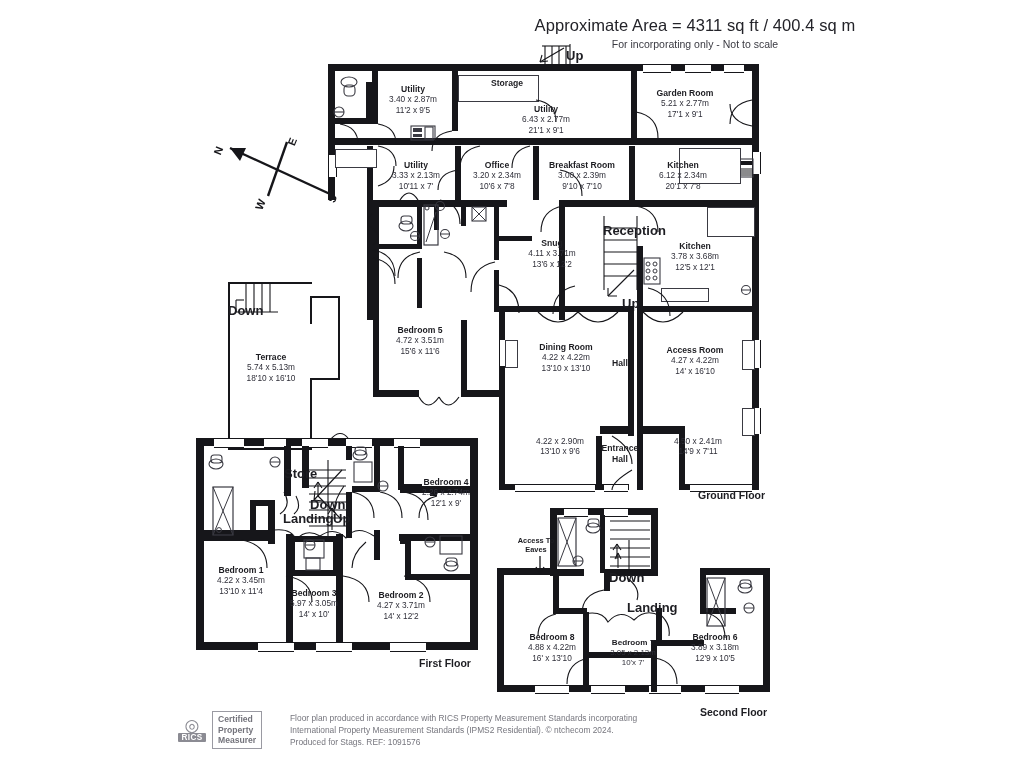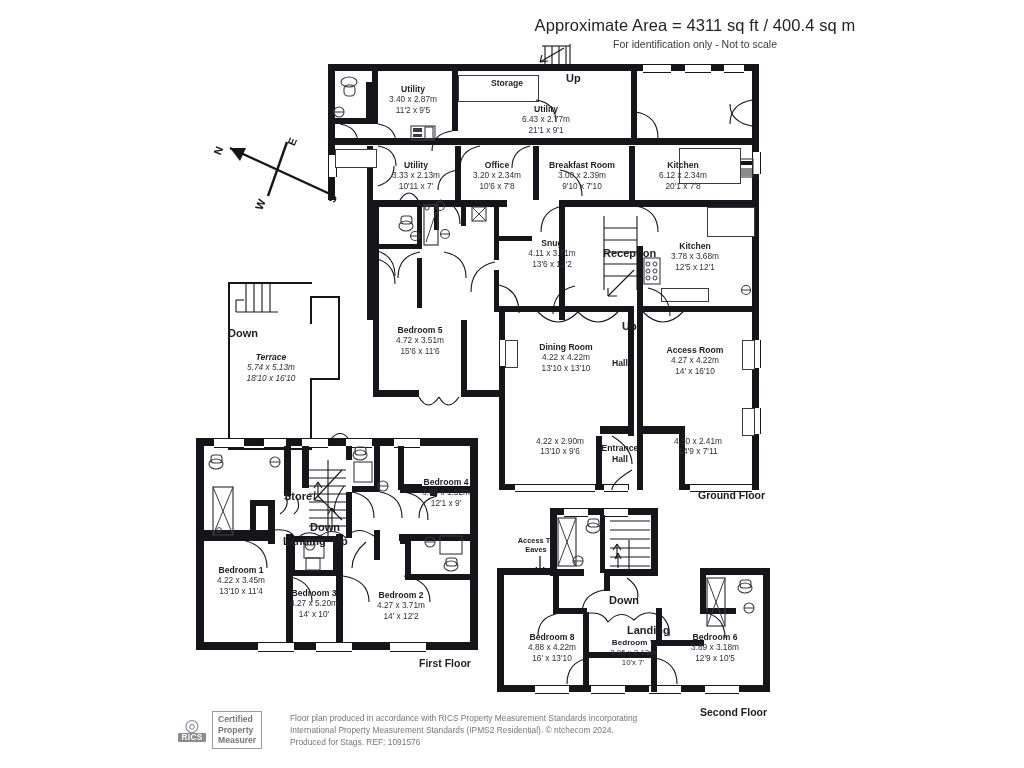--- a/index.html
+++ b/index.html
@@ -19,21 +19,21 @@
   .floorcap{font-size:10.5px;font-weight:bold;color:#1d1d22;white-space:nowrap;}
 
   
   .rlab{text-align:center;white-space:nowrap;line-height:1.22;}
   .rlab .nm{font-size:8.6px;font-weight:bold;color:#1d1d22;display:block;}
   .rlab .d1{font-size:8.3px;color:#2f2f39;display:block;}
   .rlab .d2{font-size:8.3px;color:#2f2f39;display:block;}
   .rlab.small .nm{font-size:8.1px;}
   .rlab.small .d1,.rlab.small .d2{font-size:7.9px;}
 
-  .tinylab{font-size:11px;font-weight:bold;color:#1d1d22;white-space:nowrap;margin-top:24px;}
+  .tinylab{font-size:13px;font-weight:bold;color:#1d1d22;white-space:nowrap;}
   .tinylab2{font-size:7.4px;font-weight:bold;color:#1d1d22;white-space:nowrap;
             text-align:center;line-height:1.2;}
 
   
   .w{background:#16161a;position:absolute;}
   .thin{background:#16161a;position:absolute;}
   .win{background:#fff;position:absolute;border-top:1.1px solid #16161a;
        border-bottom:1.1px solid #16161a;}
   .winv{background:#fff;position:absolute;border-left:1.1px solid #16161a;
         border-right:1.1px solid #16161a;}
@@ -59,21 +59,21 @@
   #foot-text{position:absolute;left:118px;top:1px;font-size:8.4px;
              line-height:1.42;color:#76767e;}
   #foot-text div{white-space:nowrap;}
 </style>
 </head>
 <body>
 
 <div id="stage">
 
   <div class="abs" id="hdr-area">Approximate Area = 4311 sq ft / 400.4 sq m</div>
-  <div class="abs" id="hdr-sub">For identification only - Not to scale</div>
+  <div class="abs" id="hdr-sub">For incorporating only - Not to scale</div>
 
   <div class="abs" id="compass">
     <svg width="145" height="82" viewBox="0 0 145 82">
       <g stroke="#16161a" stroke-width="2.4" fill="none">
         <line x1="26" y1="20" x2="126" y2="66"></line>
         <line x1="83" y1="14" x2="64" y2="68"></line>
       </g>
       <polygon points="26,20 42,20 36,33" fill="#16161a"></polygon>
       <text x="18" y="24" font-size="11" font-weight="bold" fill="#16161a" font-family="Liberation Sans, sans-serif" transform="rotate(-68 18 24)" text-anchor="middle">N</text>
       <text x="92" y="15" font-size="11" font-weight="bold" fill="#16161a" font-family="Liberation Sans, sans-serif" transform="rotate(-68 92 15)" text-anchor="middle">E</text>
@@ -329,20 +329,25 @@
     <div class="abs rlab" style="left:463px;top:78px;width:88px;">
       <span class="nm">Storage</span>
     </div>
 
     <div class="abs rlab" style="left:500px;top:104px;width:92px;">
       <span class="nm">Utility</span>
       <span class="d1">6.43 x 2.77m</span>
       <span class="d2">21'1 x 9'1</span>
     </div>
 
+    <div class="abs rlab" style="left:633px;top:88px;width:104px;">
+      <span class="nm">Garden Room</span>
+      <span class="d1">5.21 x 2.77m</span>
+      <span class="d2">17'1 x 9'1</span>
+    </div>
 
     <div class="abs rlab" style="left:370px;top:160px;width:92px;">
       <span class="nm">Utility</span>
       <span class="d1">3.33 x 2.13m</span>
       <span class="d2">10'11 x 7'</span>
     </div>
 
     <div class="abs rlab" style="left:452px;top:160px;width:90px;">
       <span class="nm">Office</span>
       <span class="d1">3.20 x 2.34m</span>
@@ -372,21 +377,21 @@
       <span class="d1">3.78 x 3.68m</span>
       <span class="d2">12'5 x 12'1</span>
     </div>
 
     <div class="abs rlab" style="left:372px;top:325px;width:96px;">
       <span class="nm">Bedroom 5</span>
       <span class="d1">4.72 x 3.51m</span>
       <span class="d2">15'6 x 11'6</span>
     </div>
 
-    <div class="abs rlab" style="left:224px;top:352px;width:94px;font-style:italic;">
+    <div class="abs rlab" style="left:224px;top:352px;width:94px;">
       <span class="nm">Terrace</span>
       <span class="d1">5.74 x 5.13m</span>
       <span class="d2">18'10 x 16'10</span>
     </div>
 
     <div class="abs rlab" style="left:512px;top:342px;width:108px;">
       <span class="nm">Dining Room</span>
       <span class="d1">4.22 x 4.22m</span>
       <span class="d2">13'10 x 13'10</span>
     </div>
@@ -537,33 +542,33 @@
       <path d="M274 530 q18 -2 22 10 q10 -12 24 -4 q14 -10 26 2 q10 -14 28 -2" fill="none" stroke="#16161a" stroke-width="1.1"></path>
     </svg>
 
     <div class="abs tinylab" style="left:284px;top:466px;">Store</div>
     <div class="abs tinylab" style="left:283px;top:511px;">Landing</div>
     <div class="abs tinylab" style="left:310px;top:497px;">Down</div>
     <div class="abs tinylab" style="left:333px;top:511px;">Up</div>
 
     <div class="abs rlab" style="left:398px;top:477px;width:96px;">
       <span class="nm">Bedroom 4</span>
-      <span class="d1">3.68 x 1.52m</span>
+      <span class="d1">2.26 x 2.74m</span>
       <span class="d2">12'1 x 9'</span>
     </div>
 
     <div class="abs rlab" style="left:192px;top:565px;width:98px;">
       <span class="nm">Bedroom 1</span>
       <span class="d1">4.22 x 3.45m</span>
       <span class="d2">13'10 x 11'4</span>
     </div>
 
     <div class="abs rlab" style="left:266px;top:588px;width:96px;">
       <span class="nm">Bedroom 3</span>
-      <span class="d1">4.27 x 5.20m</span>
+      <span class="d1">5.97 x 3.05m</span>
       <span class="d2">14' x 10'</span>
     </div>
 
     <div class="abs rlab" style="left:352px;top:590px;width:98px;">
       <span class="nm">Bedroom 2</span>
       <span class="d1">4.27 x 3.71m</span>
       <span class="d2">14' x 12'2</span>
     </div>
 
     <div class="abs floorcap" style="left:419px;top:657px;">First Floor</div>

